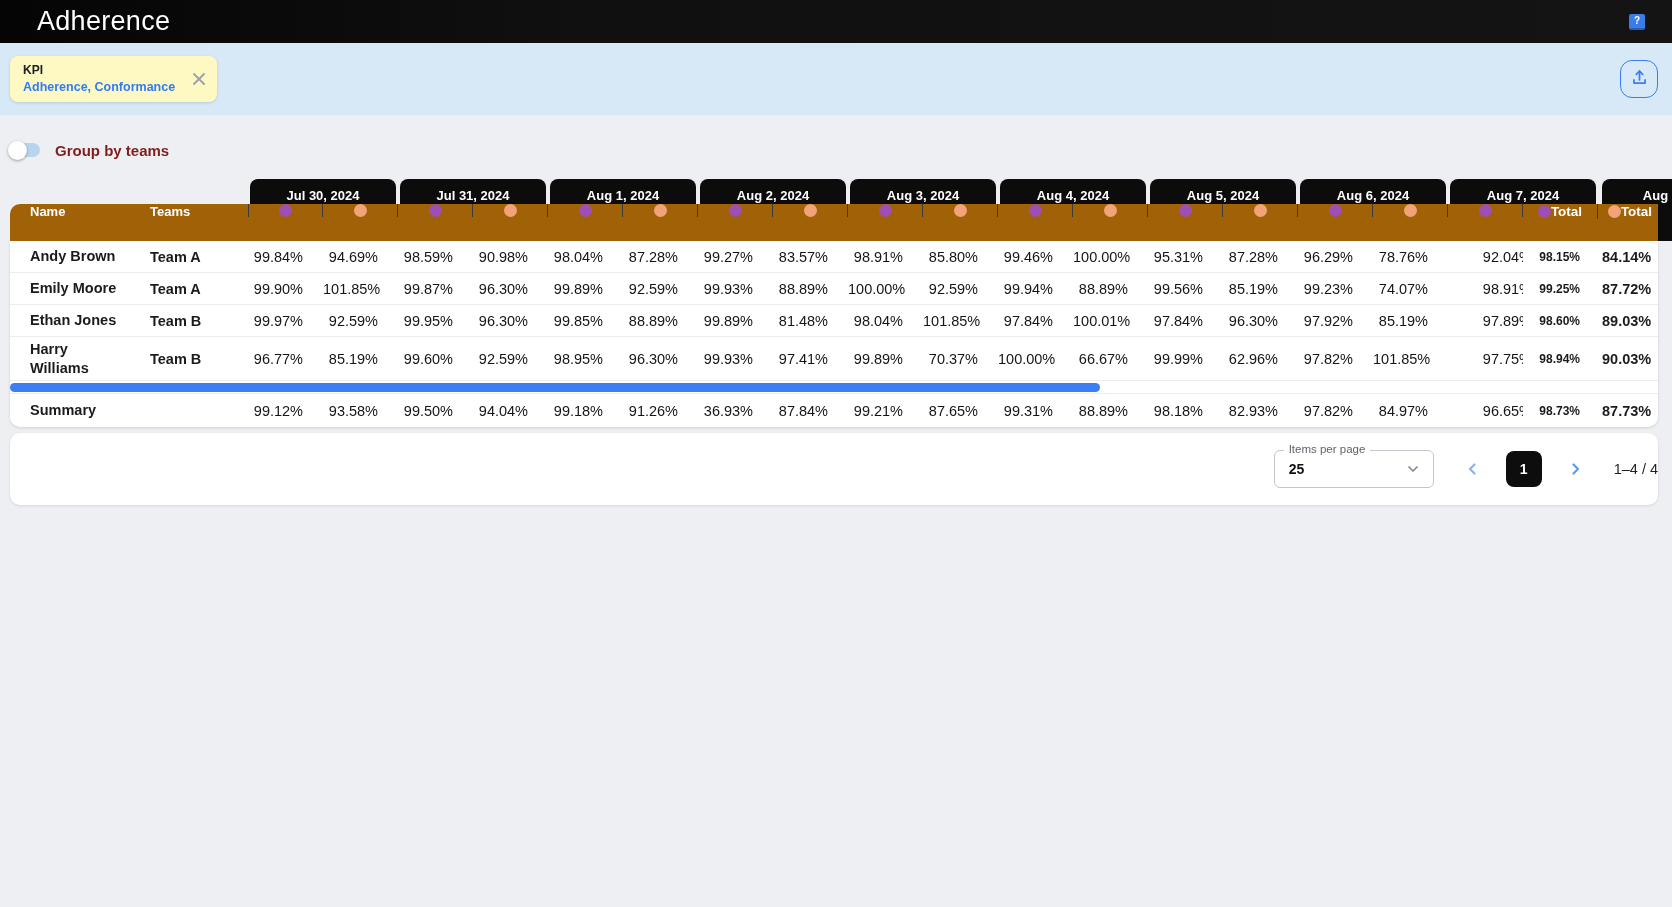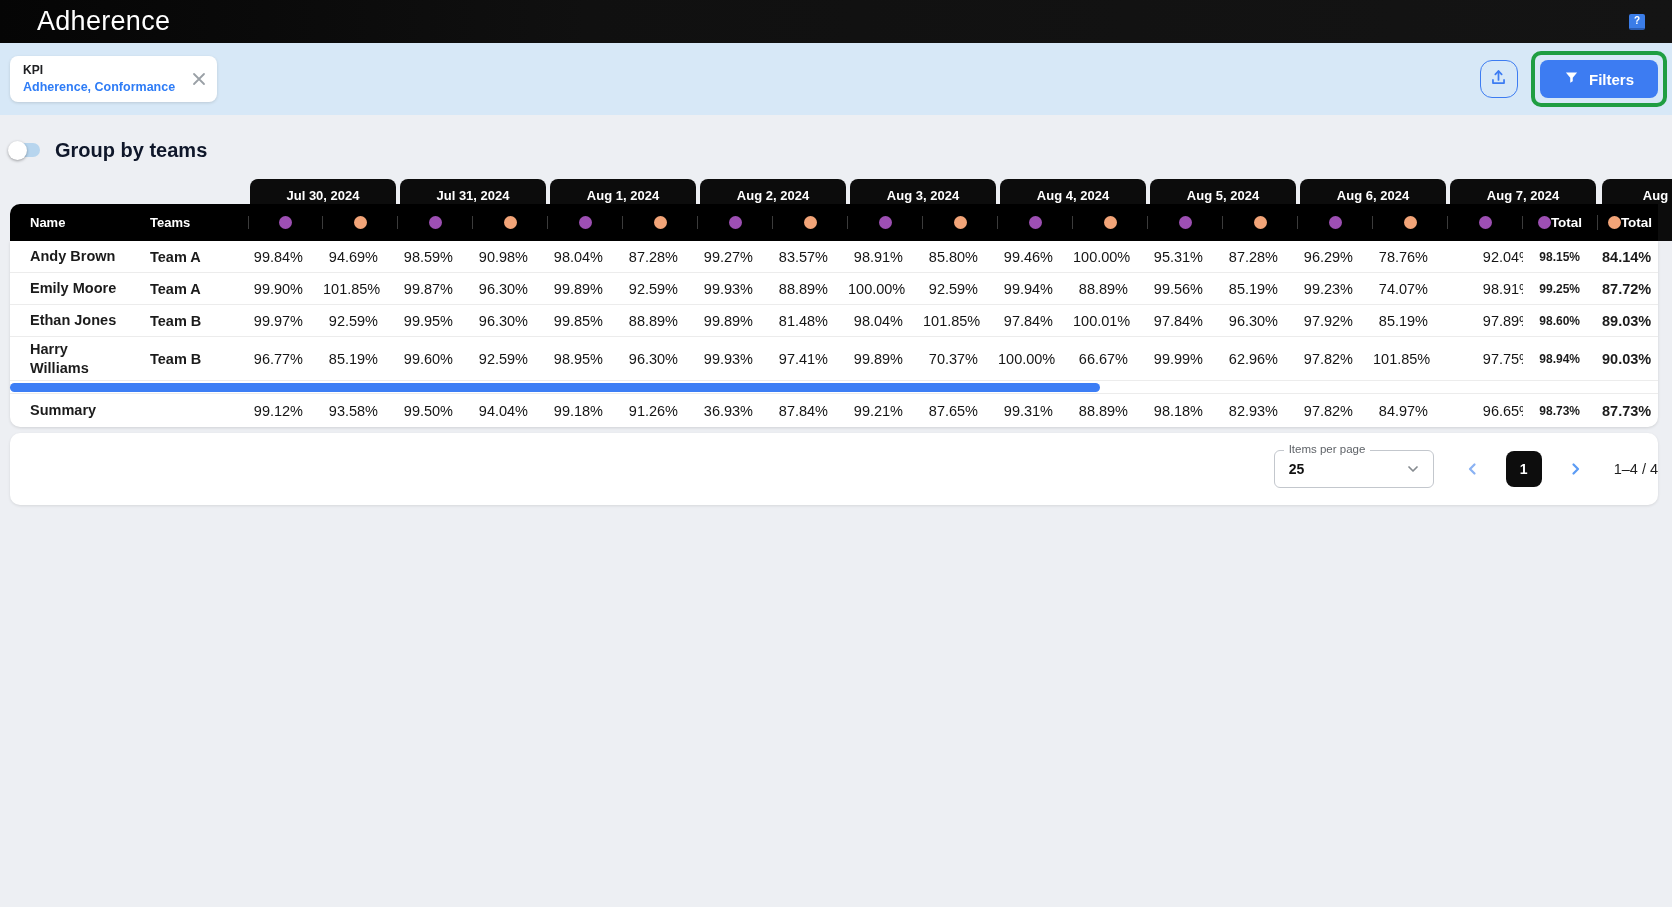--- a/index.html
+++ b/index.html
@@ -16,21 +16,21 @@
   }
   .topbar-title { color:#fff; font-size:27px; font-weight:400; letter-spacing:.3px; }
   .help-icon {
     margin-left:auto; width:16px; height:16px; background:#3b7de8; border-radius:2px;
     color:#fff; font-size:10px; font-weight:bold; display:flex; align-items:center; justify-content:center;
     border-bottom:2px solid #2a5db3; cursor:pointer;
   }
   
   .band { height:72px; background:#d7e8f7; display:flex; align-items:center; padding:0 14px 0 10px; }
   .chip {
-    background:#ffffff; border-radius:8px; padding:6px 10px 6px 13px; display:flex; align-items:center; gap:16px;
+    background:#fef9c3; border-radius:8px; padding:6px 10px 6px 13px; display:flex; align-items:center; gap:16px;
     box-shadow:0 1px 3px rgba(60,64,67,.18);
   }
   .chip-label { font-size:12px; font-weight:bold; color:#202124; line-height:1.35; }
   .chip-value { font-size:12.5px; font-weight:bold; color:#2e7cf6; line-height:1.35; }
   .chip-x { width:16px; height:16px; cursor:pointer; display:flex; }
   .band-right { margin-left:auto; display:flex; align-items:center; gap:13px; }
   .export-btn {
     width:38px; height:38px; border:1.5px solid #3d7cf2; border-radius:12px; background:transparent;
     display:flex; align-items:center; justify-content:center; cursor:pointer;
   }
@@ -40,30 +40,30 @@
     font-family:inherit; font-size:15px; font-weight:bold; padding:0 24px;
     display:flex; align-items:center; gap:10px; cursor:pointer;
   }
   
   .toggle-row { margin:20px 0 0 10px; height:30px; display:flex; align-items:center; gap:15px; }
   .switch { width:30px; height:14px; background:#b7d5ee; border-radius:7px; position:relative; cursor:pointer; }
   .switch-knob {
     width:19px; height:19px; border-radius:50%; background:#fff; position:absolute; left:-2px; top:-2.5px;
     box-shadow:0 1px 3px rgba(0,0,0,.35);
   }
-  .toggle-label { font-size:20px; font-weight:bold; color:#0f172a; }
+  .toggle-label { font-size:15px; font-weight:bold; color:#7f1d1d; }
   
   .table-area { position:relative; margin:14px 0 0 10px; width:1648px; height:248px; }
   .hdr-block {
     position:absolute; top:0; height:62px; background:#0c0c0c; border-radius:8px 8px 0 0;
     color:#fff; font-size:13px; font-weight:bold; text-align:center; padding-top:9px; z-index:2;
   }
   .strip {
-    position:absolute; top:25px; left:0; width:1648px; height:37px; background:#000000;
-    border-radius:10px 0 0 0; z-index:3; display:flex; align-items:center;
+    position:absolute; top:25px; left:0; width:1648px; height:37px; background:#a16207;
+    border-radius:10px 0 0 0; z-index:3; display:flex; align-items:flex-start;
   }
   .h-name { width:120px; padding-left:20px; display:flex; align-items:center; color:#fff; font-size:13px; font-weight:bold; }
   .h-teams { width:118px; padding-left:20px; display:flex; align-items:center; color:#fff; font-size:13px; font-weight:bold; }
   .dotcell { width:75px; display:flex; align-items:center; justify-content:center; border-right:1px solid #3b3b3b; }
   .dotcell.first { border-left:1px solid #3b3b3b; }
   .dot { width:13px; height:13px; border-radius:50%; }
   .totcell { display:flex; align-items:center; justify-content:center; color:#fff; font-size:13.5px; font-weight:bold; }
   .totcell.p { width:75px; border-right:1px solid #3b3b3b; }
   .totcell.o { width:56px; margin-left:4px; }
   .rows-wrap {
@@ -133,30 +133,20 @@
   <div class="band-right">
     <button class="export-btn">
       <span>
         <svg width="19" height="19" viewBox="0 0 24 24" fill="none" stroke="#3d7cf2" stroke-width="2.2" stroke-linecap="round" stroke-linejoin="round">
           <path d="M12 15 V4"></path>
             <path d="M8 8 l4-4 4 4"></path>
             <path d="M5 15 v4 h14 v-4"></path>
         </svg>
       </span>
     </button>
-    <div class="filters-frame">
-      <button class="filters-btn">
-        <span>
-          <svg width="15" height="15" viewBox="0 0 24 24" fill="#fff">
-              <path d="M3 4 h18 l-7 8.5 v5.5 l-4 2.5 v-8 L3 4 z"></path>
-            </svg>
-        </span>
-        <span>Filters</span>
-      </button>
-    </div>
   </div>
 </div>
 
 <div class="toggle-row">
   <div class="switch">
     <div class="switch-knob"></div>
   </div>
   <div class="toggle-label">Group by teams</div>
 </div>
 

